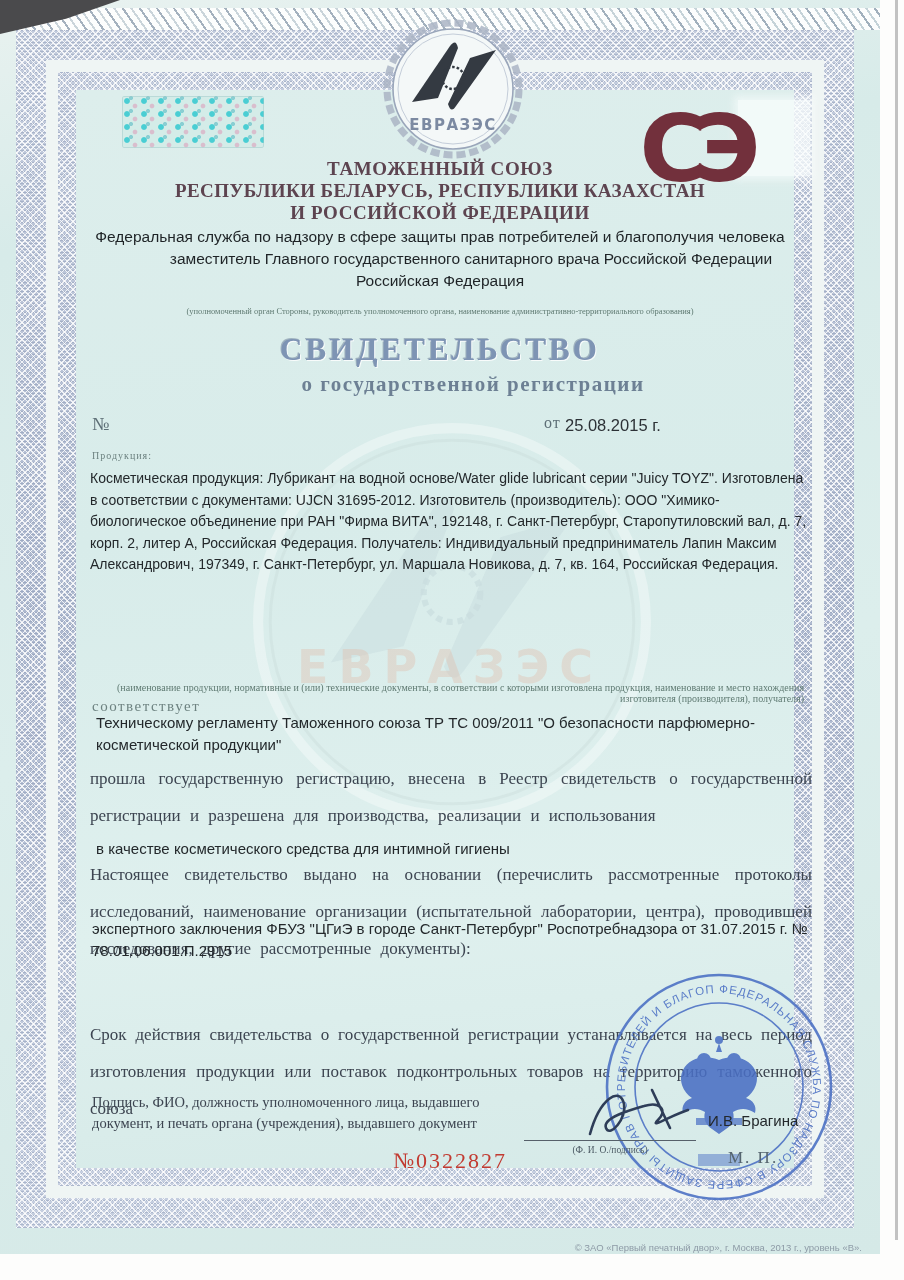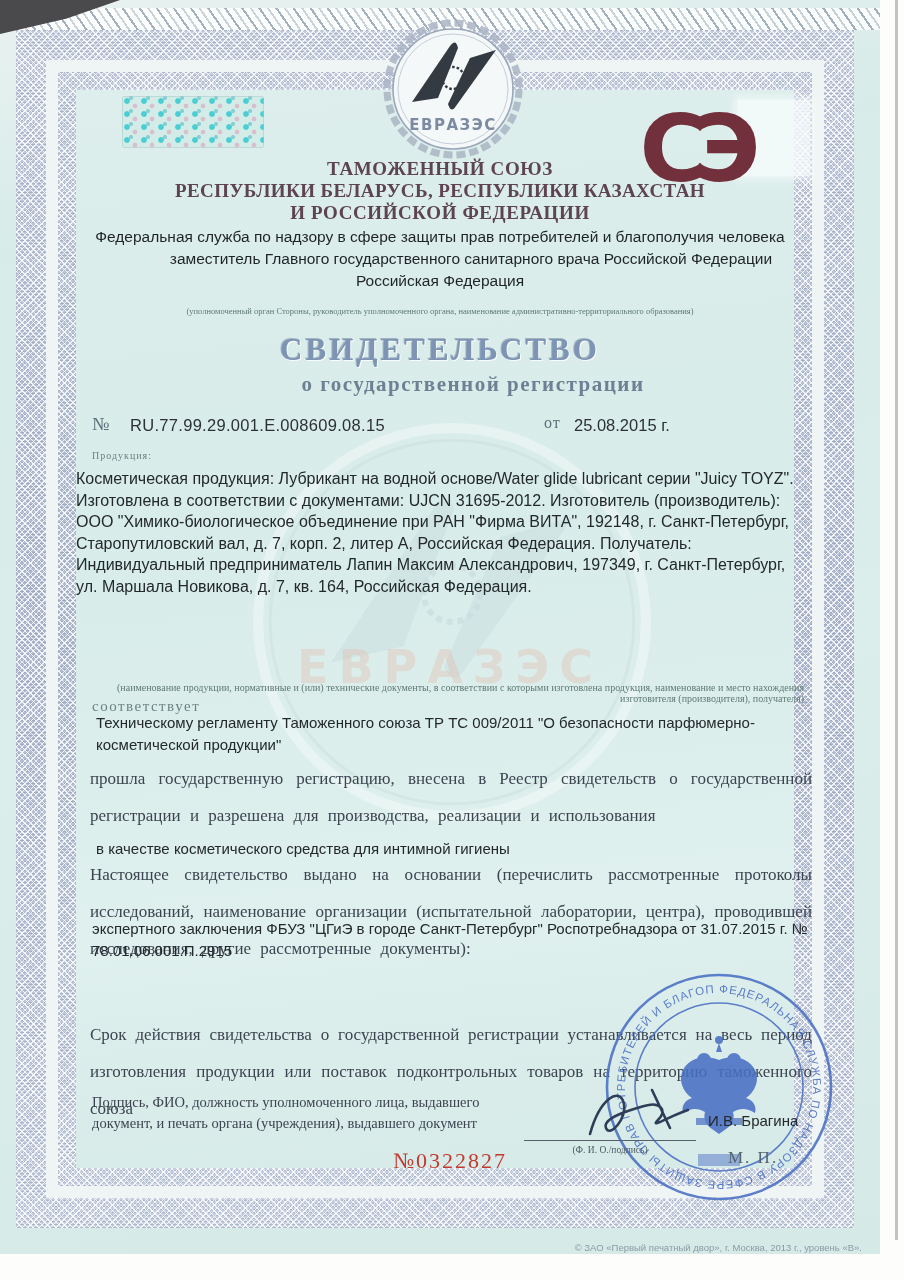--- a/index.html
+++ b/index.html
@@ -42,23 +42,23 @@
   .hdr3{left:0;width:880px;top:202px;text-align:center;font-size:19px;letter-spacing:.6px;}
   .auth{left:0;width:880px;text-align:center;font-size:15.5px;color:#1e2326;}
   .a1{top:228px;} .a2{top:250px;margin-left:31px;} .a3{top:272px;}
   .cap{font-family:"Liberation Serif",serif;color:#5f7a72;}
   .cap1{left:0;width:880px;top:306px;text-align:center;font-size:8.5px;}
   .doctitle{left:0;width:880px;top:332px;text-align:center;font-family:"Liberation Serif",serif;font-weight:bold;font-size:31px;letter-spacing:3px;color:#7e94b4;text-shadow:1px 1px 0 rgba(255,255,255,.8),-1px -1px 0 rgba(90,110,140,.45);}
   .docsub{left:0;width:880px;top:372px;text-align:center;font-family:"Liberation Serif",serif;font-weight:bold;font-size:21px;letter-spacing:1.5px;color:#6d8094;padding-left:33px;}
   .numlbl{left:92px;top:414px;font-family:"Liberation Serif",serif;font-size:18px;color:#5d6e76;}
   .numval{left:130px;top:416px;font-size:16.5px;color:#2c3136;letter-spacing:.3px;}
   .fromlbl{left:536px;top:414px;font-family:"Liberation Serif",serif;font-size:16px;color:#5d6e76;letter-spacing:1px;margin-left:8px;}
-  .dateval{left:565px;top:416px;font-size:16.5px;color:#2c3136;margin-left:9px;}
+  .dateval{left:565px;top:416px;font-size:16.5px;color:#2c3136;}
   .prodlbl{left:92px;top:450px;font-family:"Liberation Serif",serif;font-size:10px;color:#6d8280;letter-spacing:1px;}
-  .prodtxt{left:76px;top:468px;width:724px;font-size:16px;line-height:21.6px;color:#23282b;}
+  .prodtxt{left:90px;top:468px;width:724px;font-size:14px;line-height:21.6px;color:#23282b;}
   .cap2{left:68px;width:736px;top:682px;text-align:right;font-size:10px;}
   .conflbl{left:92px;top:698px;font-family:"Liberation Serif",serif;font-size:15px;color:#6d8280;letter-spacing:1.5px;}
   .conftxt{left:96px;top:712px;width:700px;font-size:15px;line-height:21.5px;color:#23282b;}
   .serifpar{font-family:"Liberation Serif",serif;font-size:17px;line-height:37px;color:#3c4450;text-align:justify;word-spacing:5px;}
   .regpar{left:90px;top:760px;width:722px;}
   .usetxt{left:96px;top:840px;width:700px;font-size:15px;color:#23282b;}
   .basispar{left:90px;top:856px;width:722px;}
   .experttxt{left:92px;top:918px;width:730px;font-size:15px;line-height:22px;color:#23282b;}
   .validpar{left:90px;top:1016px;width:722px;word-spacing:3px;}
   .signnote{left:92px;top:1092px;width:390px;font-family:"Liberation Serif",serif;font-size:14.5px;line-height:21px;color:#3c4450;}
@@ -115,21 +115,20 @@
     <div class="t serifhdr hdr3">И РОССИЙСКОЙ ФЕДЕРАЦИИ</div>
     <div class="t auth a1">Федеральная служба по надзору в сфере защиты прав потребителей и благополучия человека</div>
     <div class="t auth a2">заместитель Главного государственного санитарного врача Российской Федерации</div>
     <div class="t auth a3">Российская Федерация</div>
     <div class="t cap cap1">(уполномоченный орган Стороны, руководитель уполномоченного органа, наименование административно-территориального образования)</div>
 
     <div class="t doctitle">СВИДЕТЕЛЬСТВО</div>
     <div class="t docsub">о государственной регистрации</div>
 
     <div class="t numlbl">№</div>
-    <div class="t numval">RU.77.99.29.001.Е.008609.08.15</div>
     <div class="t fromlbl">от</div>
     <div class="t dateval">25.08.2015 г.</div>
 
     <div class="t prodlbl">Продукция:</div>
     <div class="t prodtxt">Косметическая продукция: Лубрикант на водной основе/Water glide lubricant серии "Juicy TOYZ". Изготовлена в соответствии с документами: UJCN 31695-2012. Изготовитель (производитель): ООО "Химико-биологическое объединение при РАН "Фирма ВИТА", 192148, г. Санкт-Петербург, Старопутиловский вал, д. 7, корп. 2, литер А, Российская Федерация.  Получатель: Индивидуальный предприниматель Лапин Максим Александрович, 197349, г. Санкт-Петербург, ул. Маршала Новикова, д. 7, кв. 164, Российская Федерация.</div>
     <div class="t cap cap2">(наименование продукции, нормативные и (или) технические документы, в соответствии с которыми изготовлена продукция, наименование и место нахождения изготовителя (производителя), получателя)</div>
 
     <div class="t conflbl">соответствует</div>
     <div class="t conftxt">Техническому регламенту Таможенного союза ТР ТС 009/2011 "О безопасности парфюмерно-косметической продукции"</div>
 

